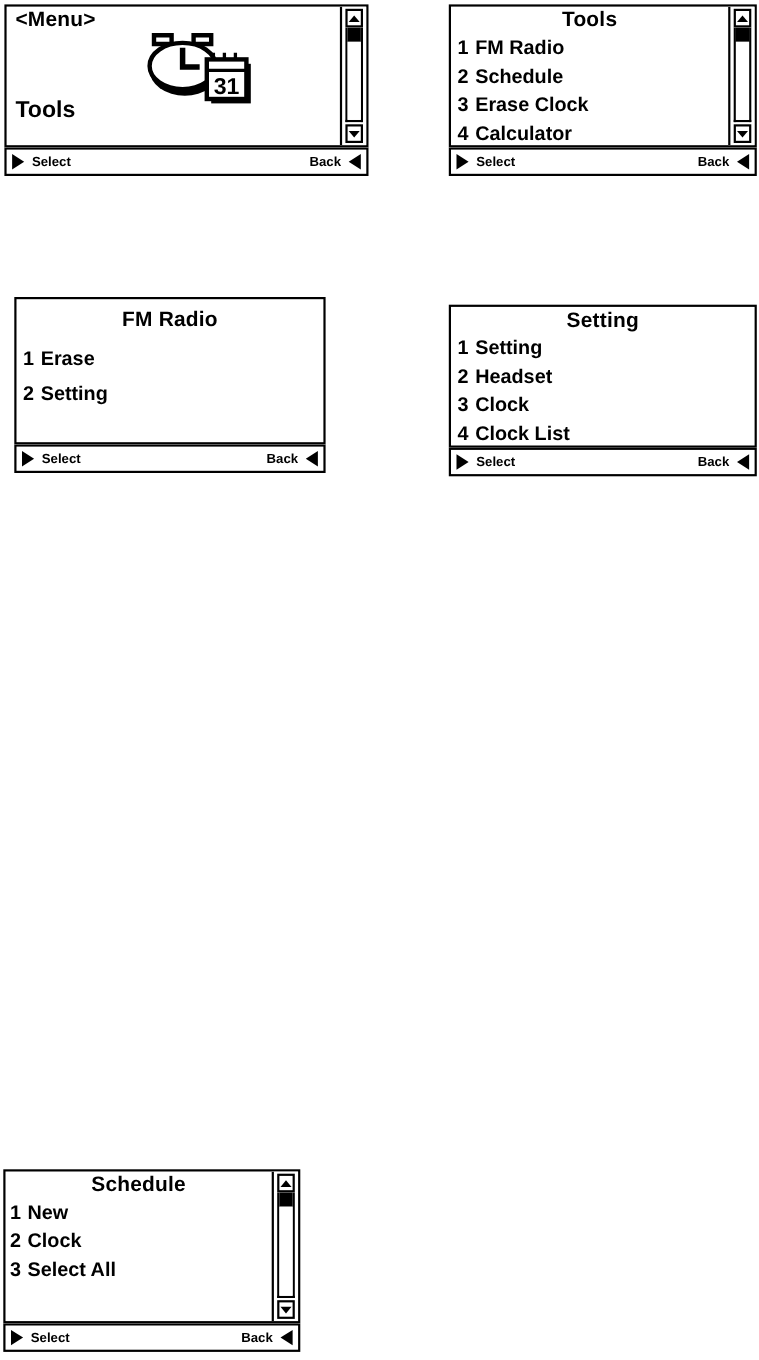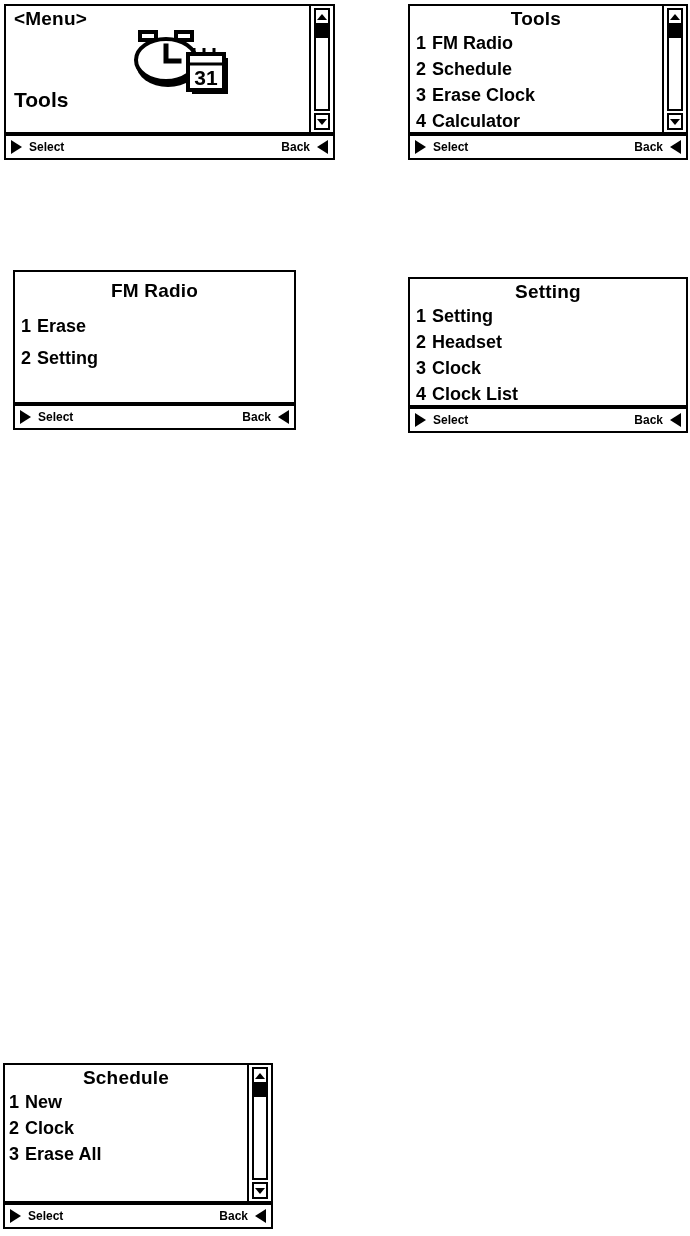--- a/index.html
+++ b/index.html
@@ -359,21 +359,21 @@
         <li class="menu-item" style="padding-left:4px;">
           <span class="menu-idx">1</span>
           <span class="menu-label">New</span>
         </li>
         <li class="menu-item" style="padding-left:4px;">
           <span class="menu-idx">2</span>
           <span class="menu-label">Clock</span>
         </li>
         <li class="menu-item" style="padding-left:4px;">
           <span class="menu-idx">3</span>
-          <span class="menu-label">Erase All</span>
+          <span class="menu-label">Select All</span>
         </li>
       </ul>
     </div>
 
     <div class="scrollbar">
       <div class="sb-btn up"></div>
       <div class="sb-track">
         <div class="sb-thumb"></div>
         <div class="sb-rest"></div>
       </div>

